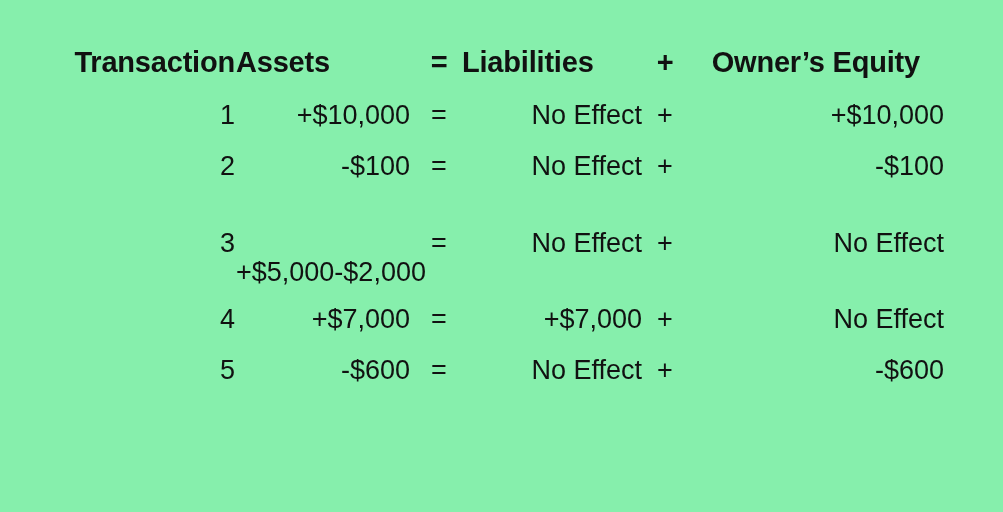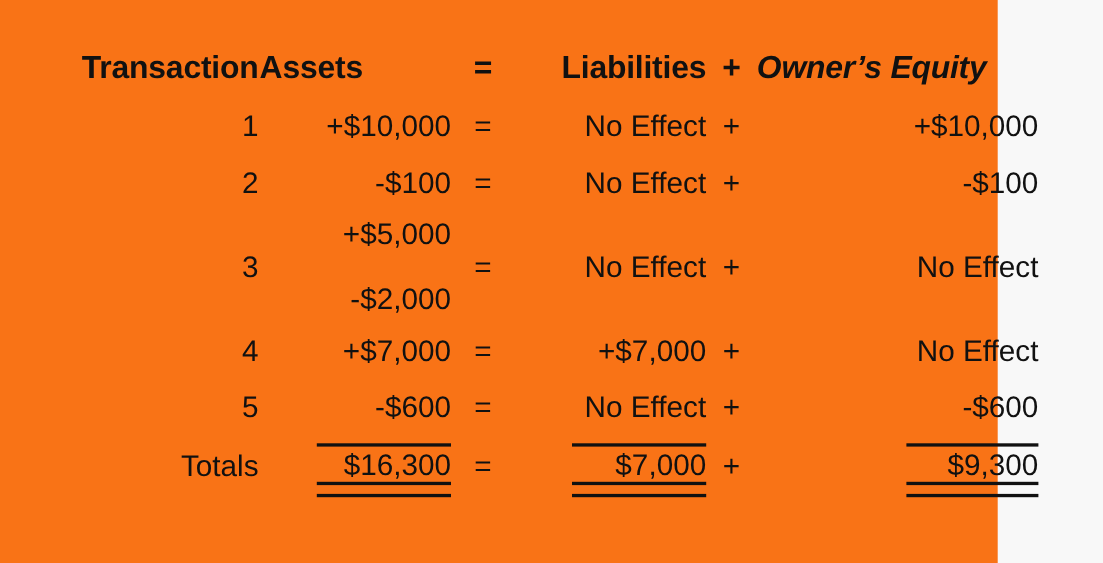--- a/index.html
+++ b/index.html
@@ -10,23 +10,23 @@
     width: 1003px;
     height: 512px;
     background: #f8f8f8;
     font-family: "Liberation Sans", sans-serif;
     color: #111111;
     overflow: hidden;
   }
 
   #sheet {
     position: relative;
-    width: 907px;
+    width: 1003px;
     height: 512px;
-    background: #f97316;
+    background: #86efac;
   }
 
   table.eq-table {
     position: absolute;
     left: 0;
     top: 36px;
     width: 1003px;
     border-collapse: collapse;
     table-layout: fixed;
   }
@@ -50,40 +50,40 @@
   thead th {
     font-size: 29px;
     font-weight: bold;
     letter-spacing: -0.2px;
     height: 52px;
     padding-bottom: 2px;
   }
   th.h-transaction { text-align: right; padding-right: 1px; }
   th.h-assets      { text-align: left; padding-right: 6px; }
   th.h-eq          { text-align: center; }
-  th.h-liabilities { text-align: right; padding-right: 0px; }
+  th.h-liabilities { text-align: left; padding-right: 0px; }
   th.h-plus        { text-align: center; }
-  th.h-owners      { text-align: left; padding-right: 59px; font-style: italic; }
+  th.h-owners      { text-align: right; padding-right: 83px; }
 
   
   tbody td {
     font-size: 27px;
     height: 51px;
   }
   td.t-label   { text-align: right; padding-right: 1px; }
   td.t-assets  { text-align: right; padding-right: 6px; }
   td.t-op      { text-align: center; }
   td.t-liab    { text-align: right; padding-right: 0px; }
   td.t-owners  { text-align: right; padding-right: 59px; }
 
   
   tr.row-stacked td { height: 102px; }
   .stack {
     display: flex;
-    flex-direction: column;
+    flex-direction: row;
     justify-content: space-between;
     height: 86px;
     align-items: flex-end;
     text-align: center;
   }
   .stack > span { display: block; line-height: 1; }
 
   
   tr.row-totals td { height: 56px; }
 
@@ -191,37 +191,17 @@
 
       <tr class="row-5">
         <td class="t-label">5</td>
         <td class="t-assets">-$600</td>
         <td class="t-op">=</td>
         <td class="t-liab">No Effect</td>
         <td class="t-op">+</td>
         <td class="t-owners">-$600</td>
       </tr>
 
-      <tr class="row-totals">
-        <td class="t-label">Totals</td>
-        <td class="t-assets">
-          <span class="total-wrap">
-            <span class="total-value">$16,300</span>
-          </span>
-        </td>
-        <td class="t-op">=</td>
-        <td class="t-liab">
-          <span class="total-wrap">
-            <span class="total-value">$7,000</span>
-          </span>
-        </td>
-        <td class="t-op">+</td>
-        <td class="t-owners">
-          <span class="total-wrap">
-            <span class="total-value">$9,300</span>
-          </span>
-        </td>
-      </tr>
 
     </tbody>
   </table>
 
 </div>
 
 </body></html>

